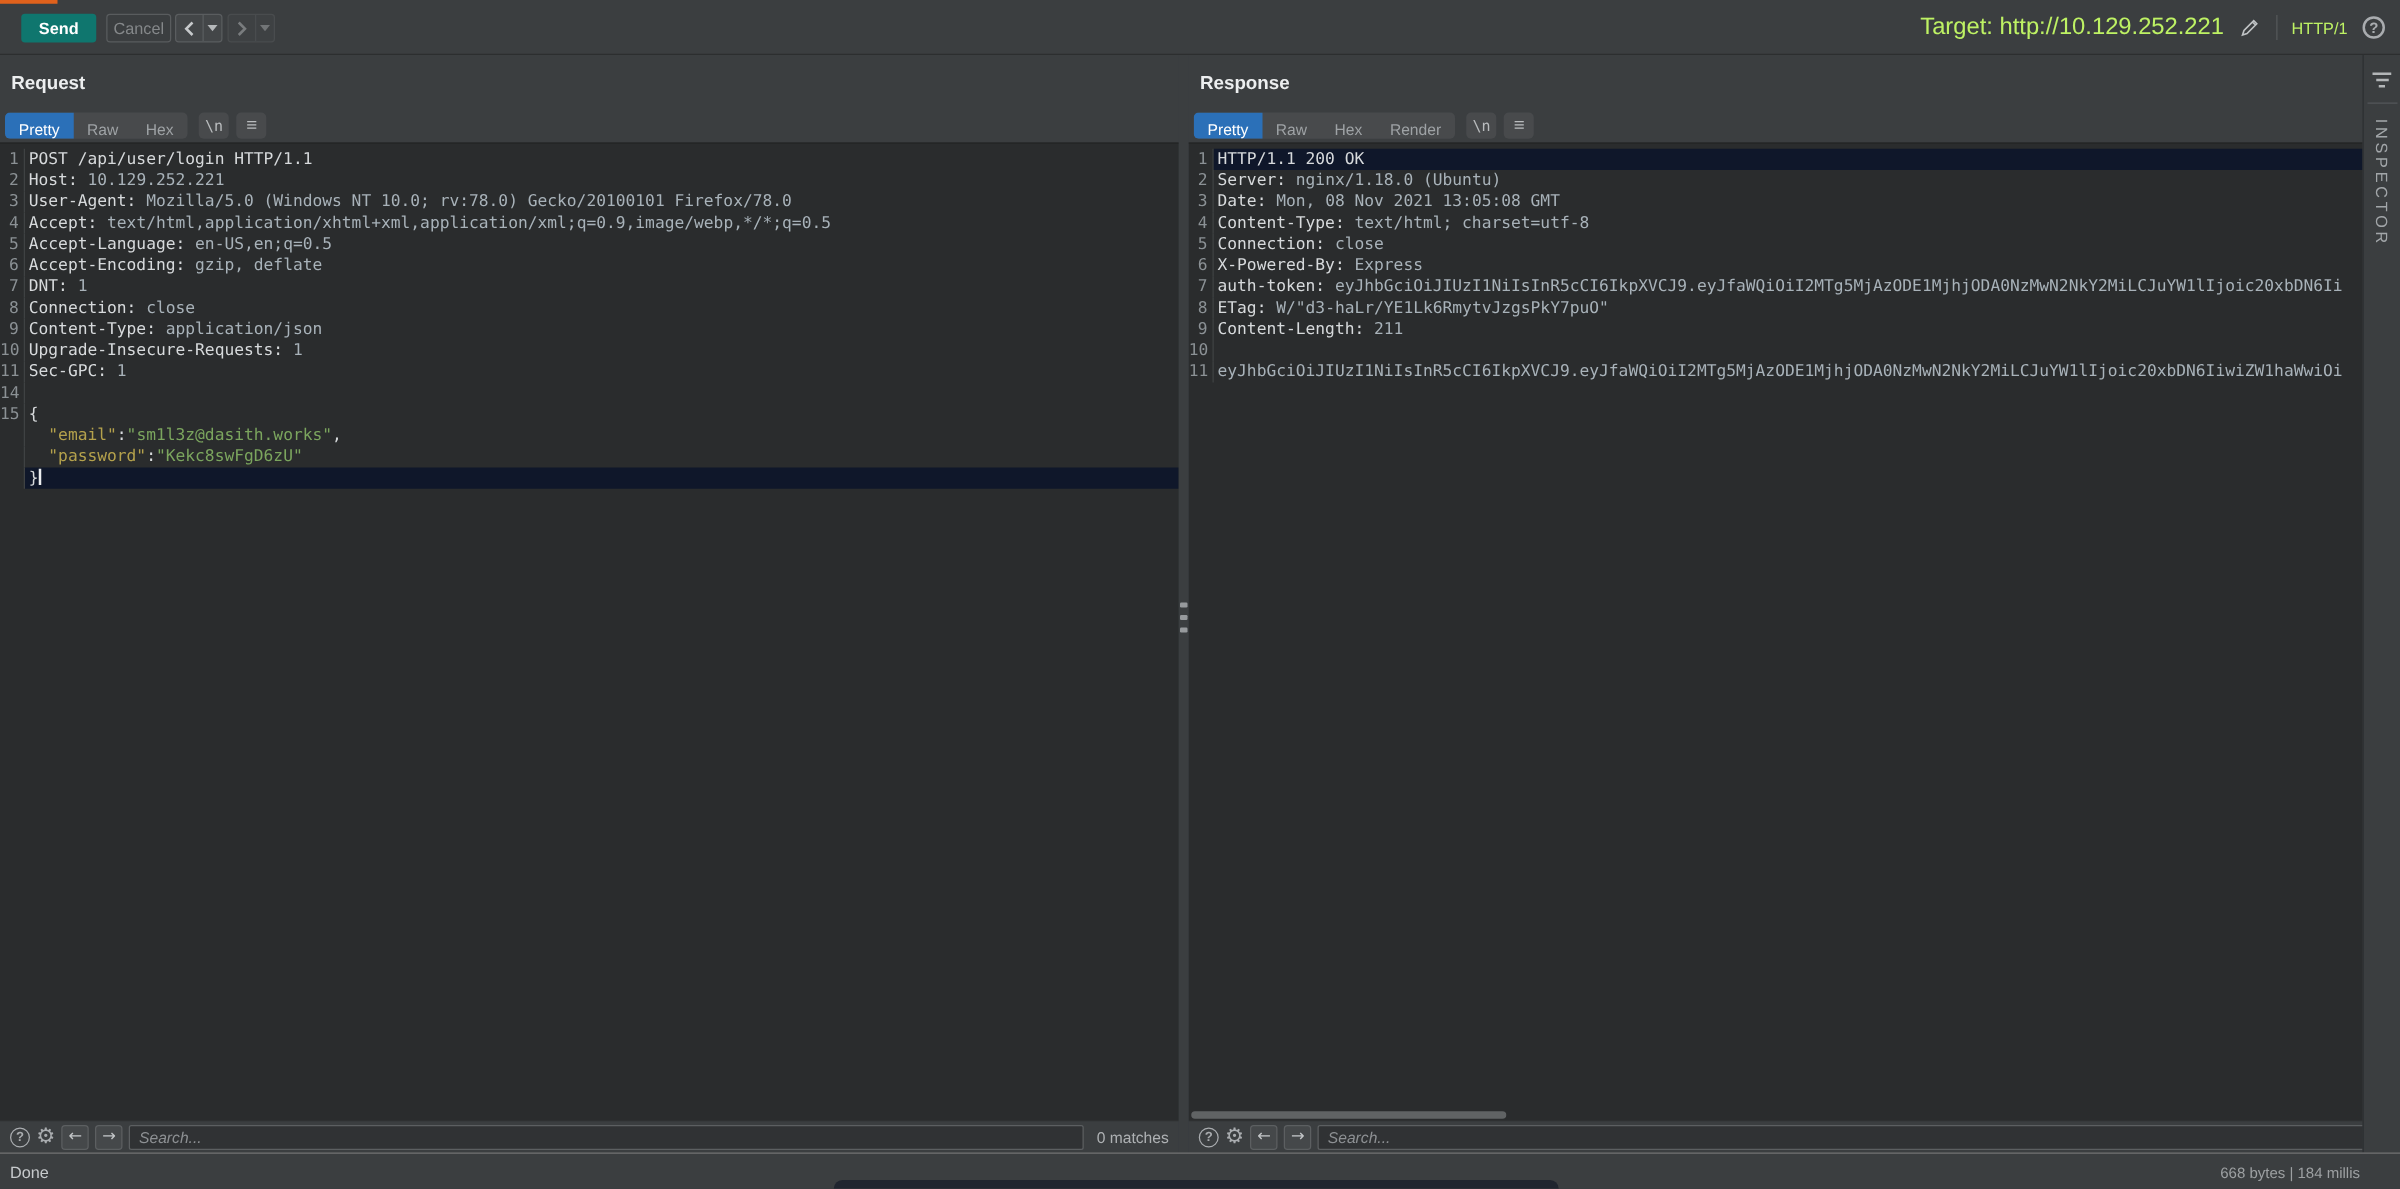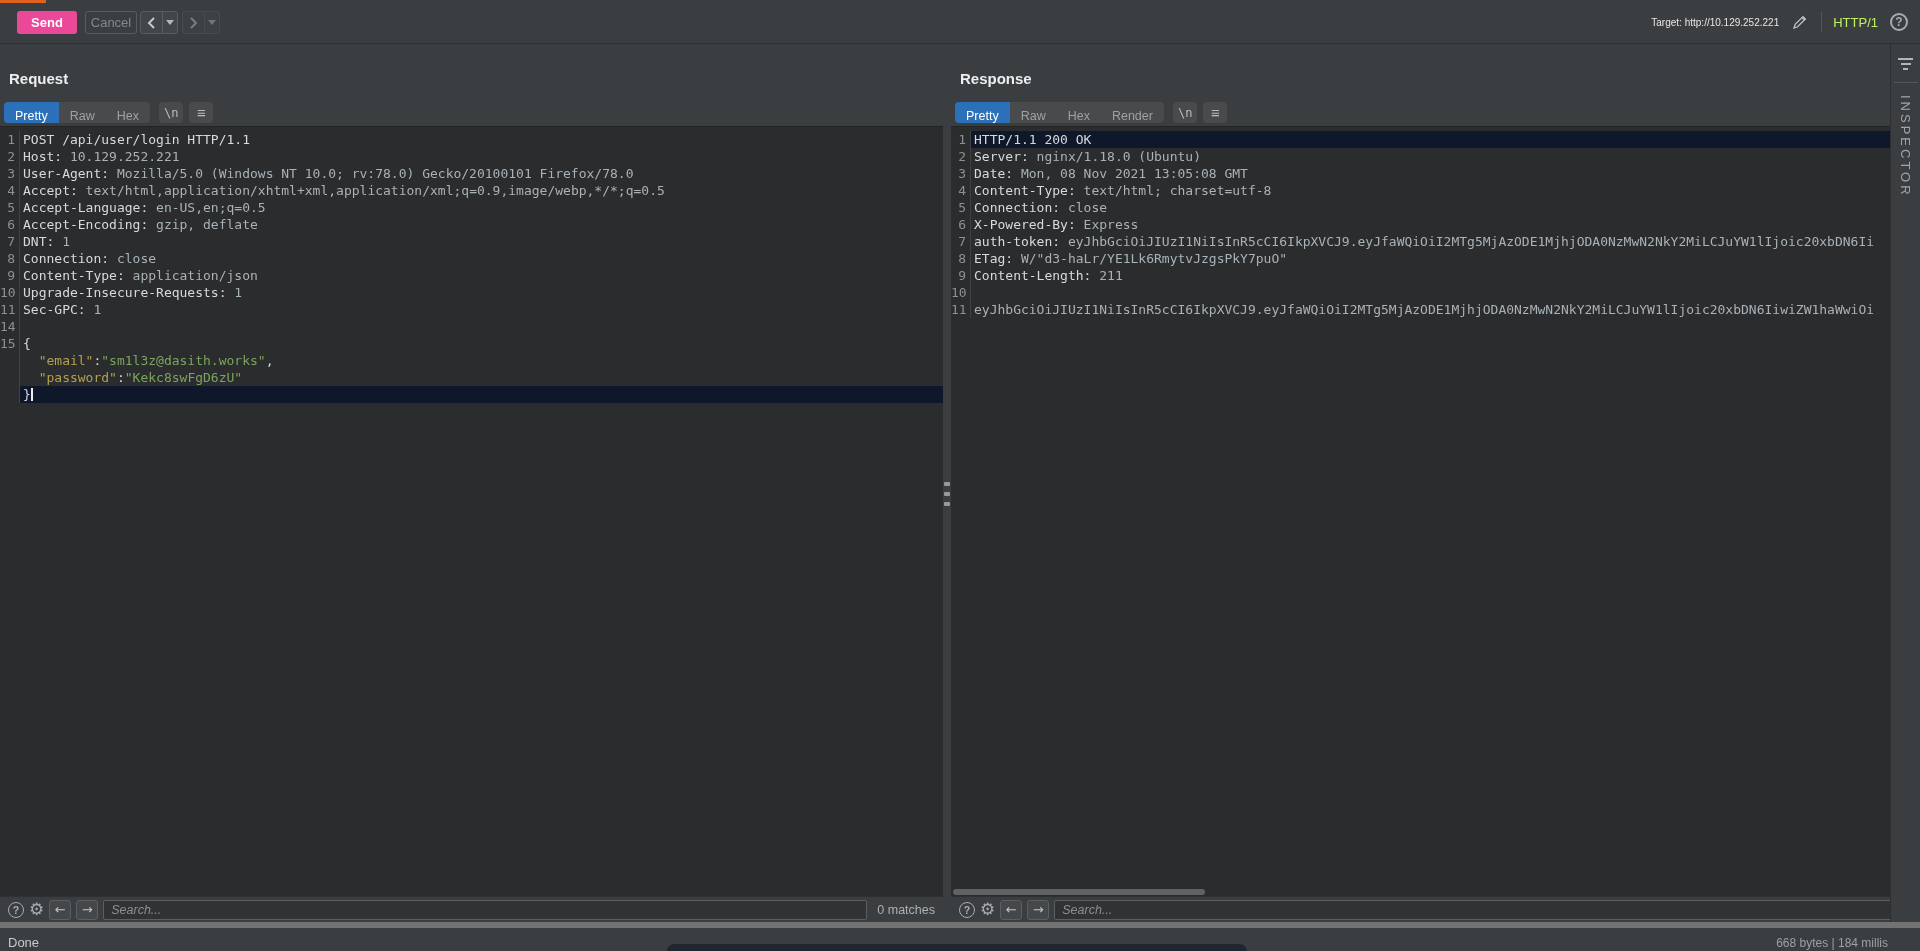--- a/index.html
+++ b/index.html
@@ -6,39 +6,39 @@
   html,body { width:1920px; height:951px; }
   body {
     position:relative; background:#3b3e40; overflow:hidden;
     font-family:"Liberation Sans", sans-serif; color:#d7dadc;
     -webkit-font-smoothing:antialiased;
   }
   
   .topbar { position:absolute; top:0; left:0; right:0; height:44px; background:#3b3e40; border-bottom:1px solid #2c2e2f; }
   .tab-accent { position:absolute; top:0; left:0; width:46px; height:3px; background:#e0611c; }
   .btn { display:flex; align-items:center; justify-content:center; border-radius:3px; font-size:13px; cursor:default; }
-  .btn-send { position:absolute; left:17px; top:11px; width:60px; height:23px; background:#ec4899; color:#fff; font-weight:bold; }
+  .btn-send { position:absolute; left:17px; top:11px; width:60px; height:23px; background:#0f766e; color:#fff; font-weight:bold; }
   .btn-cancel { position:absolute; left:85px; top:11px; width:52px; height:23px; border:1px solid #595c5e; color:#85888a; background:transparent; }
   .navgrp { position:absolute; top:11px; height:23px; display:flex; border:1px solid #5a5d5f; border-radius:3px; background:#434648; overflow:hidden; }
   .navgrp .cell { width:21px; display:flex; align-items:center; justify-content:center; }
   .navgrp .cell + .cell { border-left:1px solid #5a5d5f; width:15px; }
   .navgrp.back { left:140px; }
   .navgrp.fwd  { left:182px; opacity:.45; }
   .chev { stroke:#c6c9cb; stroke-width:2; fill:none; }
   .tri { width:0; height:0; border-left:4px solid transparent; border-right:4px solid transparent; border-top:5px solid #b5b8ba; }
   .top-right { position:absolute; right:12px; top:0; height:44px; display:flex; align-items:center; }
-  .target-txt { font-size:10px; color:#e5e5e5; }
+  .target-txt { font-size:19px; color:#bef264; }
   .pencil { margin-left:13px; }
   .vsep { width:1px; height:20px; background:#55585a; margin:0 11px 0 13px; }
   .httpver { font-size:13px; color:#bef264; }
   .help-circ { width:18px; height:18px; border:2px solid #a9acaf; border-radius:50%; color:#a9acaf;
     font-size:12px; font-weight:bold; display:flex; align-items:center; justify-content:center; margin-left:12px; }
   
   .main { position:absolute; top:44px; left:0; right:0; bottom:29px; }
-  .panel { position:absolute; top:12px; bottom:0; display:flex; flex-direction:column; }
+  .panel { position:absolute; top:0; bottom:0; display:flex; flex-direction:column; }
   .panel-req { left:0; width:943px; }
   .panel-res { left:951px; width:1112px; }
   .divider { position:absolute; top:0; bottom:0; left:943px; width:8px; background:#3b3e40; }
   .grip { position:absolute; left:1px; top:438px; width:6px; display:flex; flex-direction:column; gap:6px; }
   .grip i { width:6px; height:4px; background:#979a9d; border-radius:1px; }
   .phead { height:46px; padding:14px 0 0 9px; position:relative; }
   .ptitle { font-size:15px; font-weight:bold; color:#eceeef; }
   .tabsrow { height:24px; padding-left:4px; display:flex; align-items:flex-start; }
   .tabgrp { display:flex; background:#484a4c; border-radius:4px; overflow:hidden; height:21px; }
   .tab { padding:4px 11px; font-size:12.5px; line-height:21px; color:#9ea2a5; }
@@ -81,21 +81,21 @@
   .laybtn .hbar { width:14px; height:4px; background:#b6b9bb; }
   .laybtn .sq { width:12px; height:11px; background:#b6b9bb; }
   
   .inspector { position:absolute; top:0; bottom:0; left:1890px; width:30px; background:#3b3e40; border-left:1px solid #2d2f30; }
   .filter-icon { margin:14px auto 0; width:16px; display:flex; flex-direction:column; gap:3px; align-items:center; }
   .filter-icon i { height:2px; background:#b3b6b8; display:block; }
   .filter-icon i:nth-child(1){ width:15px; } .filter-icon i:nth-child(2){ width:10px; } .filter-icon i:nth-child(3){ width:5px; }
   .insp-sep { margin:12px auto 0; width:24px; height:1px; background:#54575a; }
   .insp-label { writing-mode:vertical-rl; color:#a2a6a9; font-size:13px; letter-spacing:3px; margin:12px auto 0; display:block; text-align:left; }
   
-  .statusbar { position:absolute; left:0; right:0; bottom:0; height:29px; background:#3b3e40; border-top:6px solid #737373; }
+  .statusbar { position:absolute; left:0; right:0; bottom:0; height:29px; background:#3b3e40; border-top:1px solid #737373; }
   .status-left { position:absolute; left:8px; top:7px; font-size:13px; color:#c7cacc; }
   .status-right { position:absolute; right:32px; top:8px; font-size:12px; color:#9da0a2; }
   .popup-edge { position:absolute; left:667px; bottom:0; width:580px; height:7px; background:#20252f; border-radius:10px 10px 0 0; }
 </style>
 </head>
 <body>
 
 <div class="topbar">
   <div class="tab-accent"></div>
   <div class="btn btn-send">Send</div>

